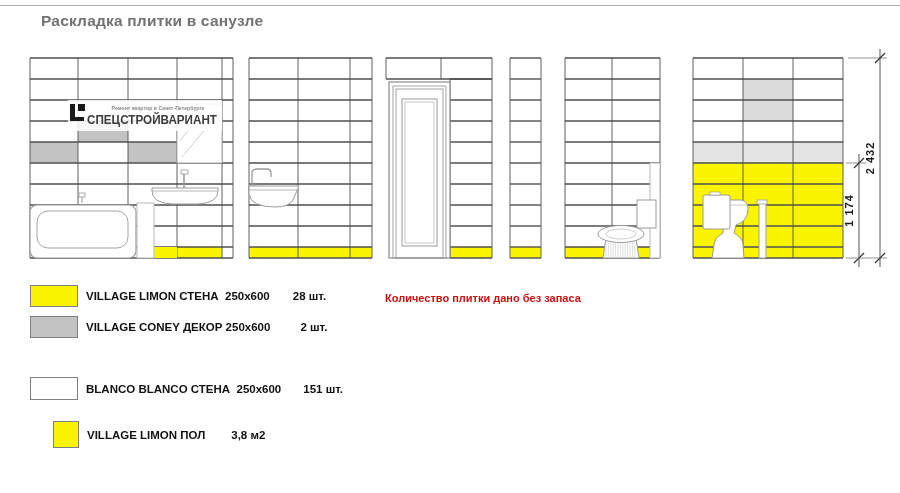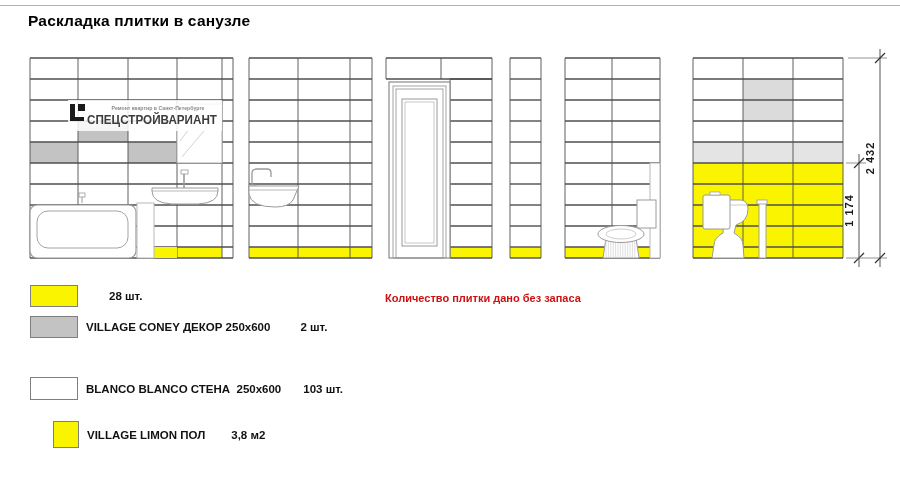--- a/index.html
+++ b/index.html
@@ -1,21 +1,21 @@
 <!DOCTYPE html>
 <html><head>
 <meta charset="utf-8">
 <style>
   html,body{margin:0;padding:0}
   body{
     position:relative;width:900px;height:493px;overflow:hidden;
     background:#ffffff;font-family:"Liberation Sans",sans-serif;
   }
   .top-rule{position:absolute;left:0;top:5px;width:900px;height:1px;background:#b0b0b0}
-  .title{position:absolute;left:28px;top:12px;font-size:15.5px;font-weight:bold;color:#000000;letter-spacing:.2px}
+  .title{position:absolute;left:41px;top:12px;font-size:15.5px;font-weight:bold;color:#737373;letter-spacing:.2px}
   #drawing{position:absolute;left:0;top:0}
   .legend-row{position:absolute;display:flex;align-items:center;font-size:11.5px;font-weight:bold;color:#111;white-space:pre}
   .legend-row .sw{border:1px solid #7f7f7f;margin-right:8px;flex:0 0 auto}
   .r1{left:30px;top:285px}.r1 .sw{width:46px;height:20px}
   .r2{left:30px;top:316px}.r2 .sw{width:46px;height:20px}
   .r3{left:30px;top:377px}.r3 .sw{width:46px;height:21px}
   .r4{left:53px;top:421px}.r4 .sw{width:24px;height:25px}
   .qty{margin-left:23px}
   .r2 .qty{margin-left:30px}
   .r3 .qty{margin-left:22px}
@@ -272,31 +272,32 @@
       <text transform="translate(874,158) rotate(-90)" text-anchor="middle" font-size="11" font-weight="bold" fill="#1A1A1A" letter-spacing="1">2 432</text>
     </g>
   </svg>
 
 <div class="top-rule"></div>
 <div class="title">Раскладка плитки в санузле</div>
 
 <div class="legend">
   <div class="legend-row r1">
     <span class="sw" style="background: rgb(250, 244, 0);"></span>
+    <span class="lbl">VILLAGE LIMON СТЕНА  250x600</span>
     <span class="qty">28 шт.</span>
   </div>
   <div class="legend-row r2">
     <span class="sw" style="background: rgb(195, 195, 195);"></span>
     <span class="lbl">VILLAGE CONEY ДЕКОР 250x600</span>
     <span class="qty">2 шт.</span>
   </div>
   <div class="legend-row r3">
     <span class="sw" style="background: rgb(255, 255, 255);"></span>
     <span class="lbl">BLANCO BLANCO СТЕНА  250x600</span>
-    <span class="qty">103 шт.</span>
+    <span class="qty">151 шт.</span>
   </div>
   <div class="legend-row r4">
     <span class="sw" style="background: rgb(250, 244, 0);"></span>
     <span class="lbl">VILLAGE LIMON ПОЛ</span>
     <span class="qty">3,8 м2</span>
   </div>
 </div>
 
 <div class="note" style="color: rgb(204, 17, 17);">Количество плитки дано без запаса</div>
 

